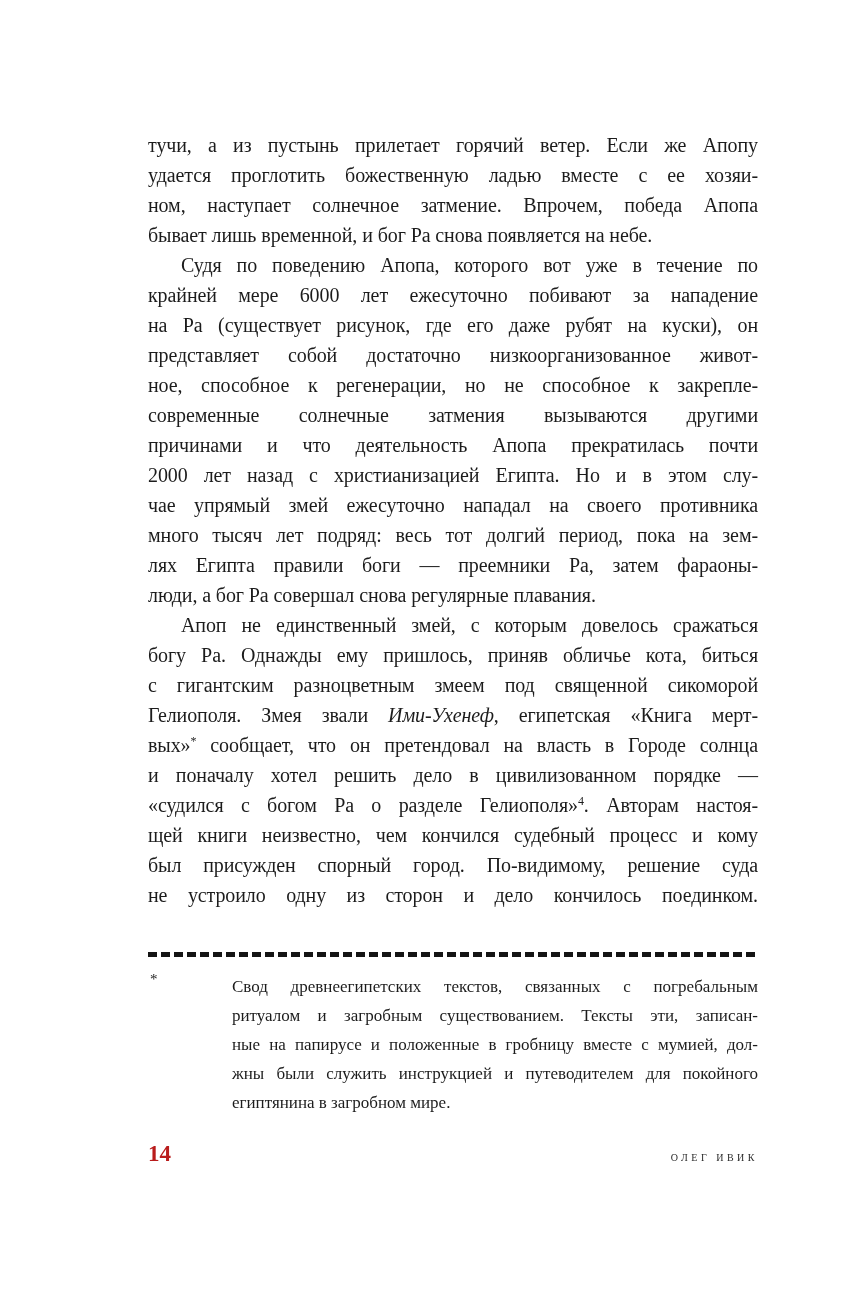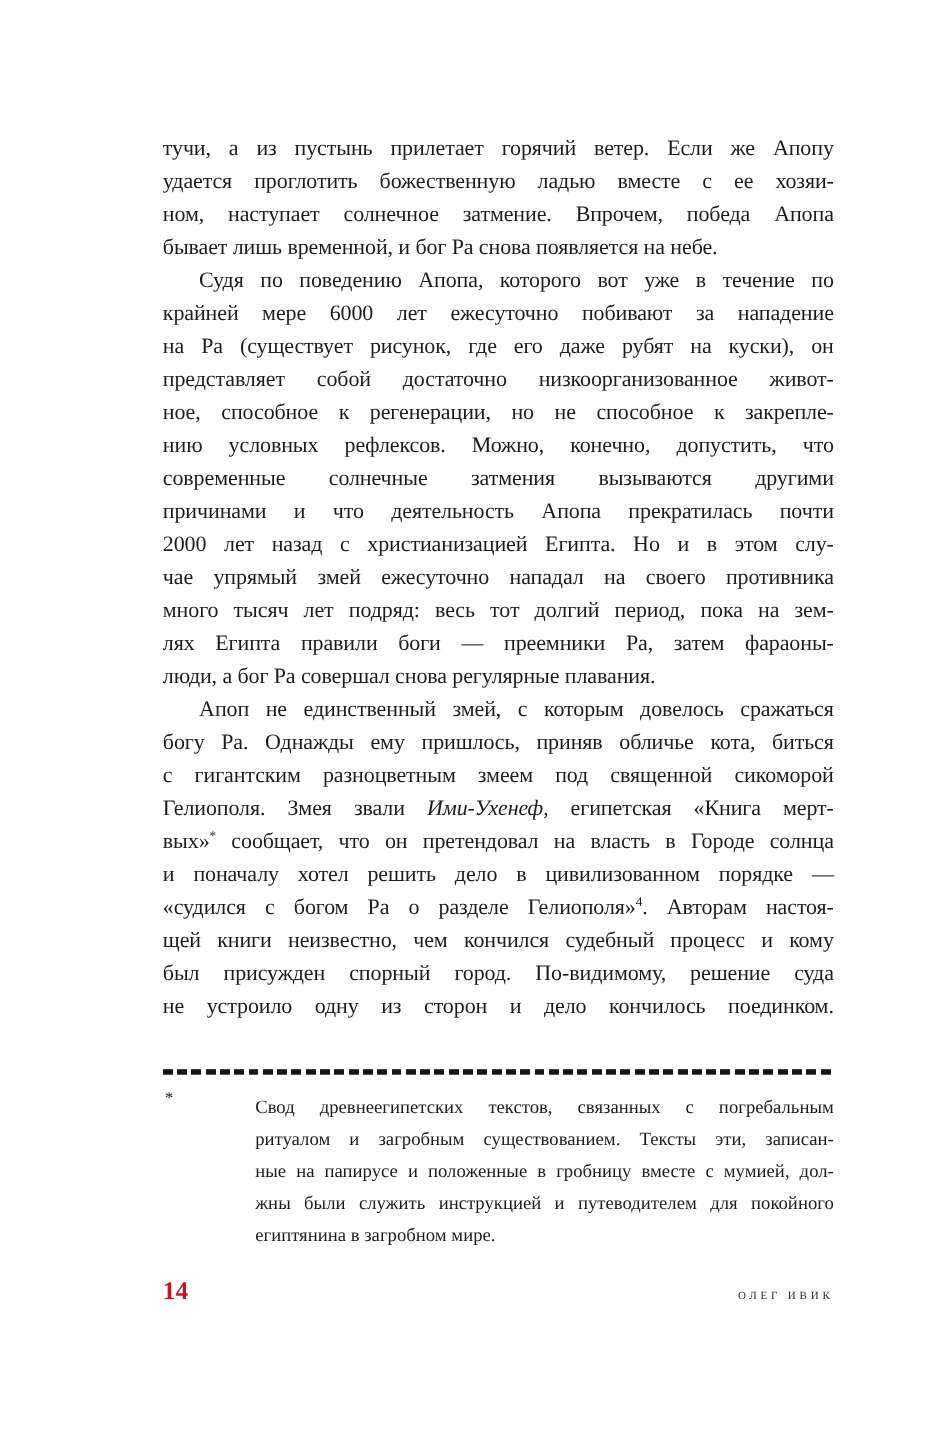--- a/index.html
+++ b/index.html
@@ -12,21 +12,21 @@
     width: 862px;
     height: 1299px;
     background: #ffffff;
     color: #1c1c1c;
     font-family: "Liberation Serif", "DejaVu Serif", serif;
     overflow: hidden;
   }
   .content {
     position: absolute;
     left: 148px;
-    top: 120px;
+    top: 130px;
     width: 610px;
   }
   .para { margin: 0; padding: 0; }
   .line {
     font-size: 20px;
     line-height: 30px;
     text-align: justify;
     text-align-last: justify;
     -moz-text-align-last: justify;
     letter-spacing: -0.1px;
@@ -103,21 +103,20 @@
           <div class="line">удается проглотить божественную ладью вместе с ее хозяи-</div>
           <div class="line">ном, наступает солнечное затмение. Впрочем, победа Апопа</div>
           <div class="line flush">бывает лишь временной, и бог Ра снова появляется на небе.</div>
         </div>
         <div class="para">
           <div class="line indent">Судя по поведению Апопа, которого вот уже в течение по</div>
           <div class="line">крайней мере 6000 лет ежесуточно побивают за нападение</div>
           <div class="line">на Ра (существует рисунок, где его даже рубят на куски), он</div>
           <div class="line">представляет собой достаточно низкоорганизованное живот-</div>
           <div class="line">ное, способное к регенерации, но не способное к закрепле-</div>
-          <div class="line">нию условных рефлексов. Можно, конечно, допустить, что</div>
           <div class="line">современные солнечные затмения вызываются другими</div>
           <div class="line">причинами и что деятельность Апопа прекратилась почти</div>
           <div class="line">2000 лет назад с христианизацией Египта. Но и в этом слу-</div>
           <div class="line">чае упрямый змей ежесуточно нападал на своего противника</div>
           <div class="line">много тысяч лет подряд: весь тот долгий период, пока на зем-</div>
           <div class="line">лях Египта правили боги — преемники Ра, затем фараоны-</div>
           <div class="line flush">люди, а бог Ра совершал снова регулярные плавания.</div>
         </div>
         <div class="para">
           <div class="line indent">Апоп не единственный змей, с которым довелось сражаться</div>

